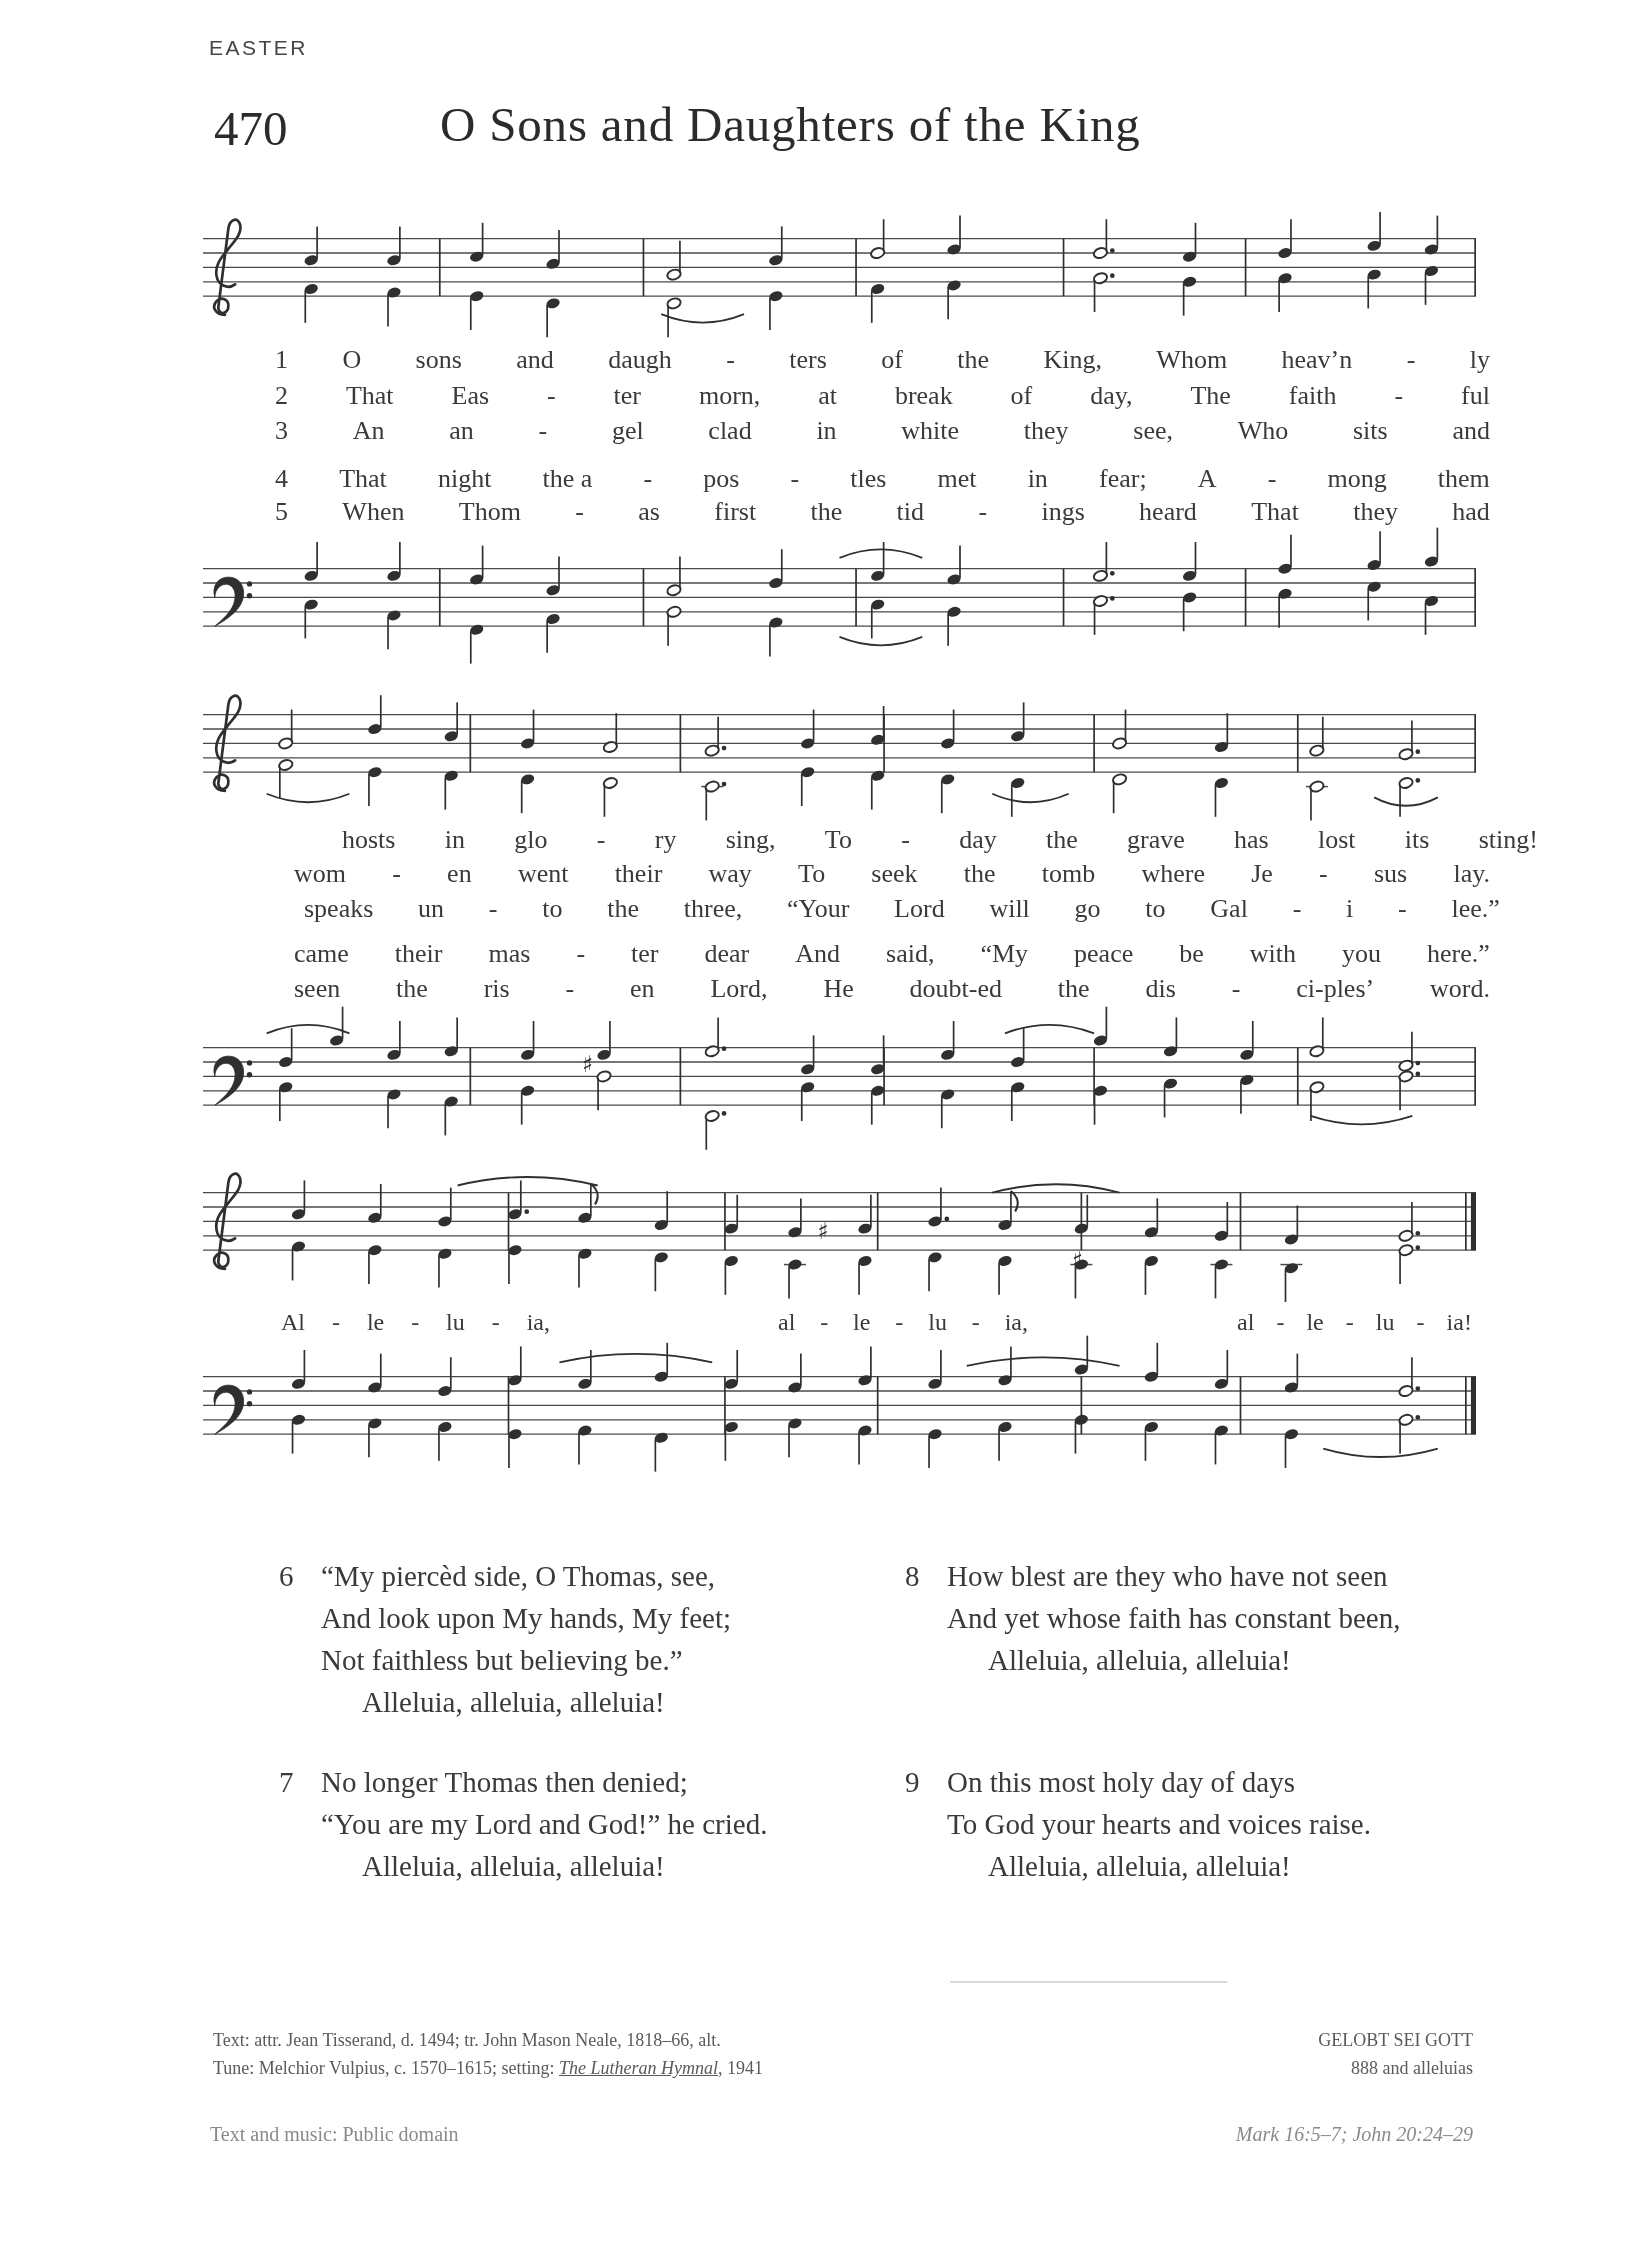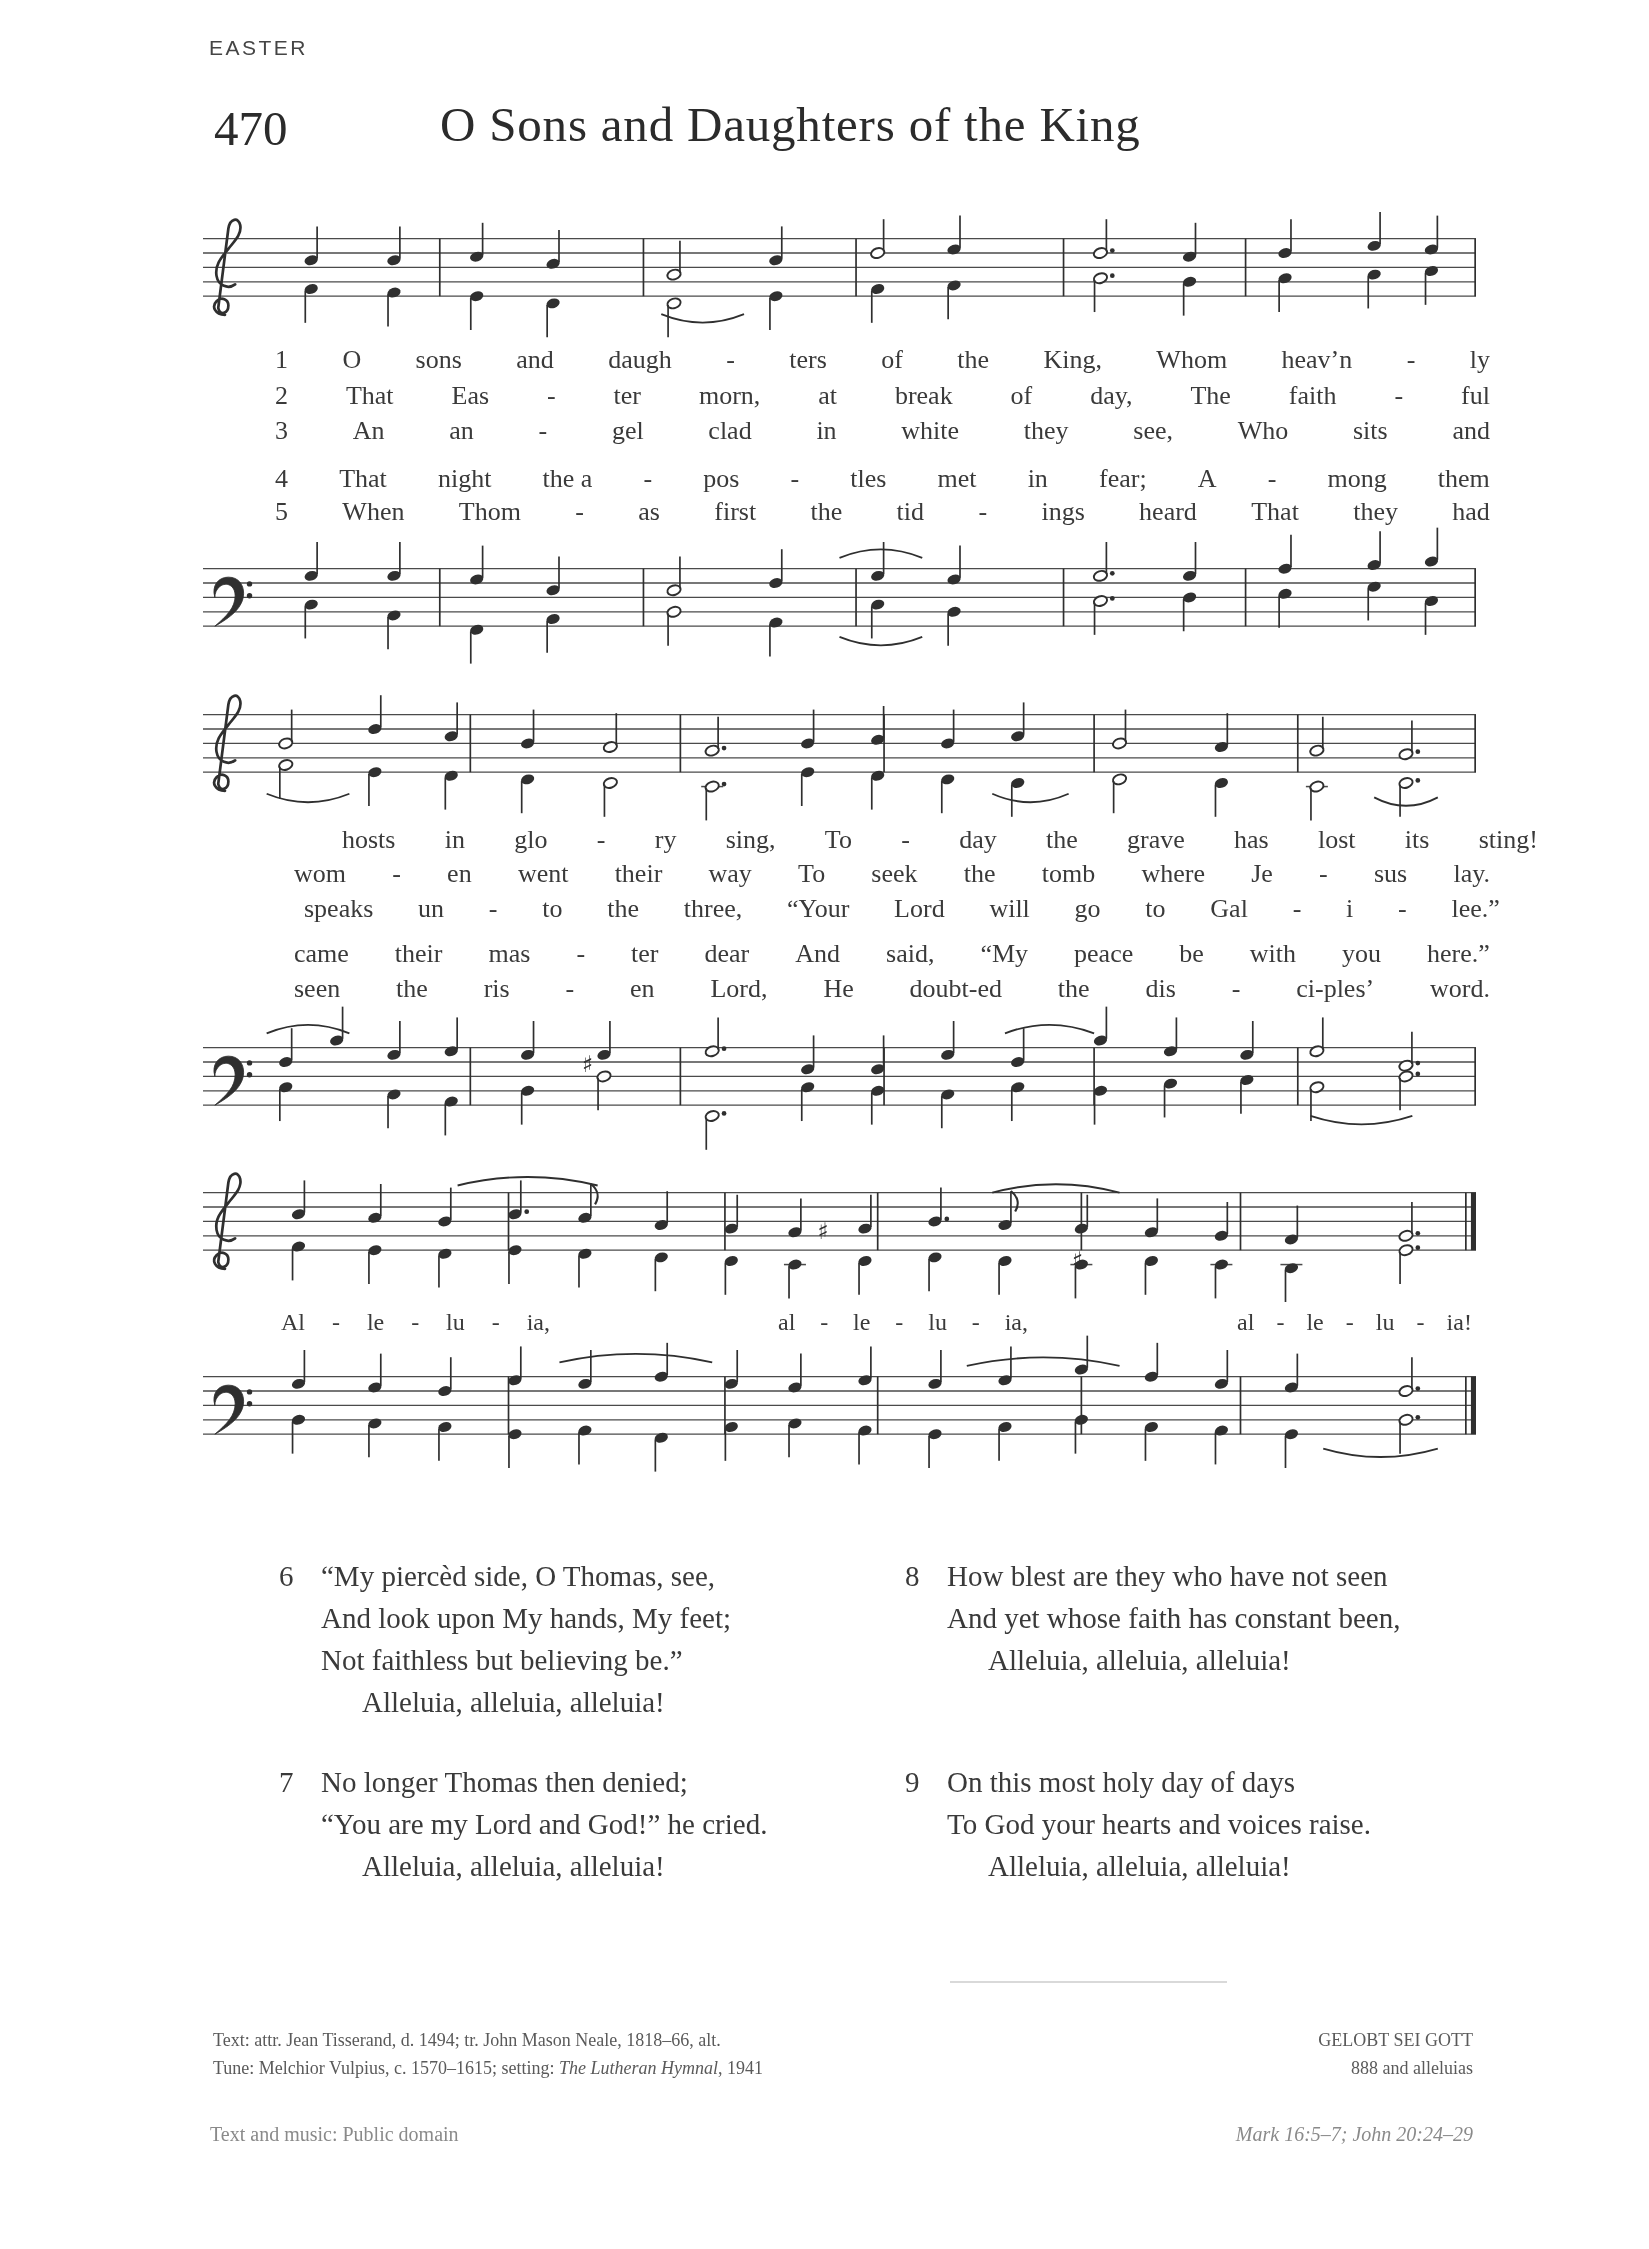--- a/index.html
+++ b/index.html
@@ -13,21 +13,21 @@
   .lyric-line{position:absolute;display:flex;justify-content:space-between;
               font-size:26px;color:#3a3a3a;white-space:nowrap;}
   .lyric-line .tok{display:inline-block;}
   .alleluia-group{position:absolute;display:flex;justify-content:space-between;
               font-size:24px;color:#3a3a3a;white-space:nowrap;}
   .verse{position:absolute;font-size:29px;color:#3a3a3a;line-height:42px;}
   .verse .vnum{position:absolute;left:-42px;top:0;}
   .verse .vline{white-space:nowrap;}
   .verse .vline.indent{padding-left:41px;}
   .credit{position:absolute;font-size:18px;color:#5a5a5a;white-space:nowrap;}
-  .credit i{font-style:italic;}
+  .credit i{font-style:italic;text-decoration:underline;}
   .footer-note{position:absolute;font-size:20px;color:#8a8a8a;white-space:nowrap;}
   #divider{position:absolute;left:950px;top:1981px;width:277px;height:1.7px;background:#d9d9d9;}
   #music-layer{position:absolute;left:0;top:0;width:100%;height:100%;}
   svg{overflow:visible;}
 </style>
 </head>
 <body>
 
 <div id="page">
 

